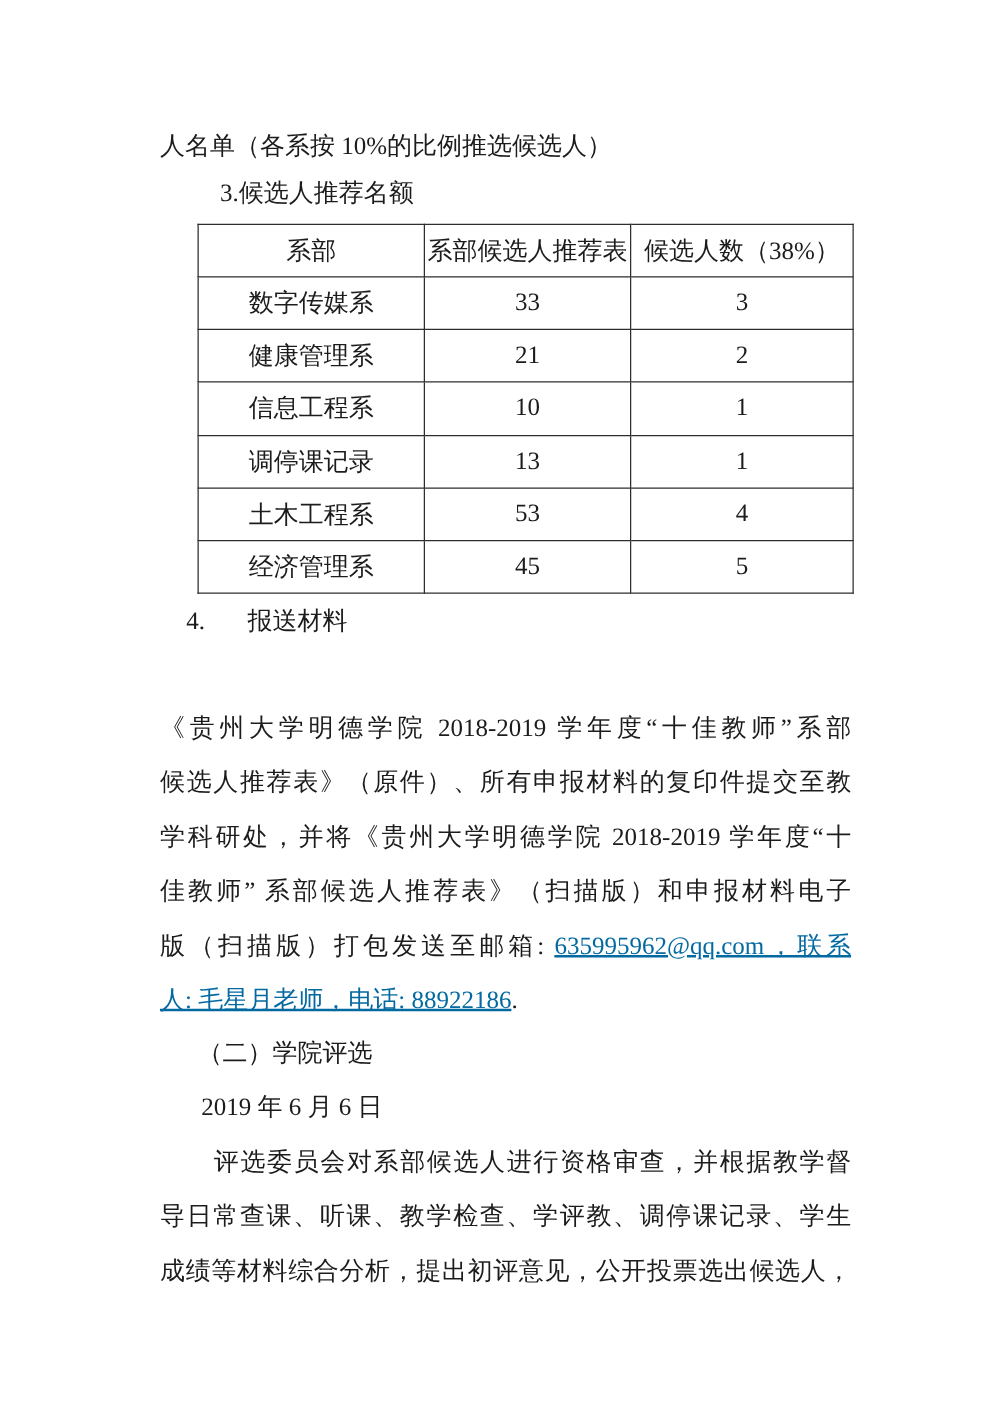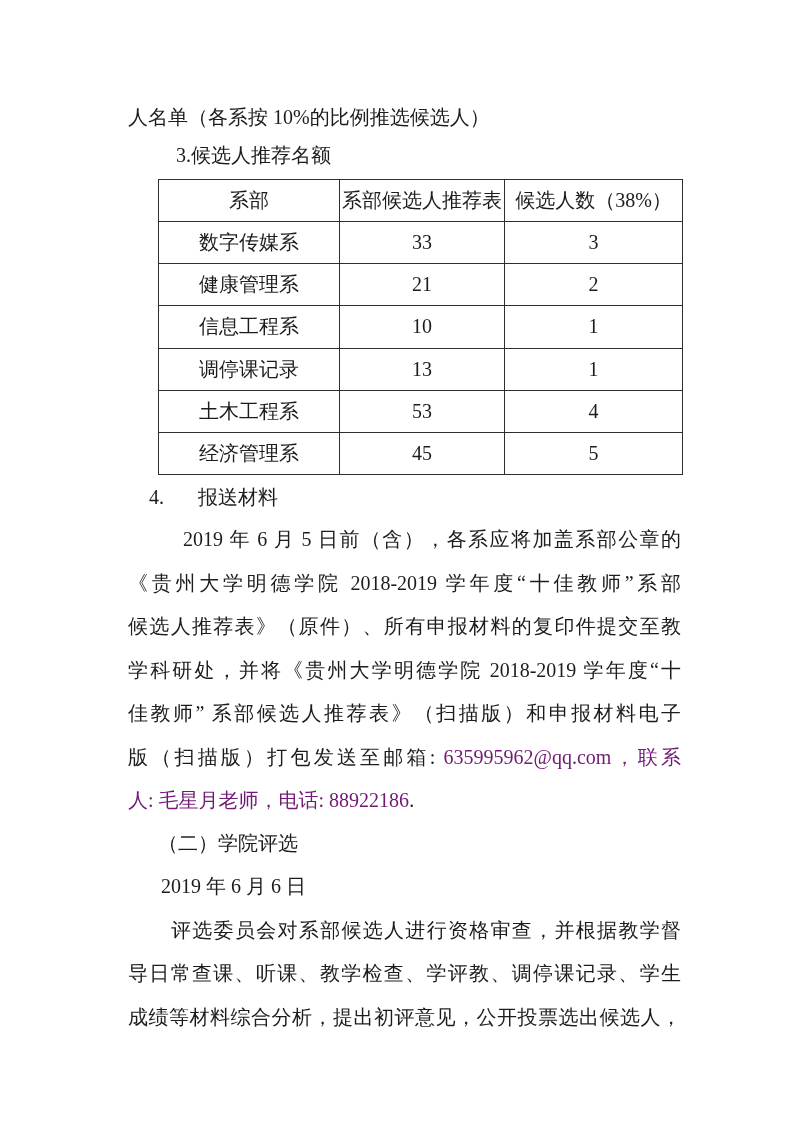--- a/index.html
+++ b/index.html
@@ -53,21 +53,22 @@
     border: 1.5px solid #2e2e2e;
     text-align: center;
     vertical-align: middle;
     font-size: 20px;
     padding: 0;
   }
   .col1 { width: 181px; }
   .col2 { width: 165px; }
   .col3 { width: 178px; }
   a.doclink, span.doclink {
-    color: #701a75;
+    color: #0369a1;
+    text-decoration: underline;
     cursor: pointer;
   }
   .plain-end { color: #1c1c1c; text-decoration: none; }
 </style>
 </head>
 <body>
 
 <div class="page">
 
   <div class="line t-intro nowrap">人名单（各系按 10%的比例推选候选人）</div>
@@ -111,21 +112,20 @@
         <td>45</td>
         <td>5</td>
       </tr>
     </tbody>
   </table>
 
   <div class="line t-sec4 nowrap">
     <span>4.</span><span class="sec4-title">报送材料</span>
   </div>
 
-  <div class="line t-p1l1 just">2019 年 6 月 5 日前（含），各系应将加盖系部公章的</div>
   <div class="line t-p1l2 just">《贵州大学明德学院 2018-2019 学年度“十佳教师”系部</div>
   <div class="line t-p1l3 just">候选人推荐表》（原件）、所有申报材料的复印件提交至教</div>
   <div class="line t-p1l4 just">学科研处，并将《贵州大学明德学院 2018-2019 学年度“十</div>
   <div class="line t-p1l5 just">佳教师” 系部候选人推荐表》（扫描版）和申报材料电子</div>
 
   <div class="line t-p1l6 just"><span>版（扫描版）打包发送至邮箱: </span><span class="doclink">635995962@qq.com，联系</span></div>
 
   <div class="line t-p1l7 nowrap"><span class="doclink">人: 毛星月老师，电话: 88922186</span><span class="plain-end">.</span></div>
 
   <div class="line t-sec2 nowrap">（二）学院评选</div>

